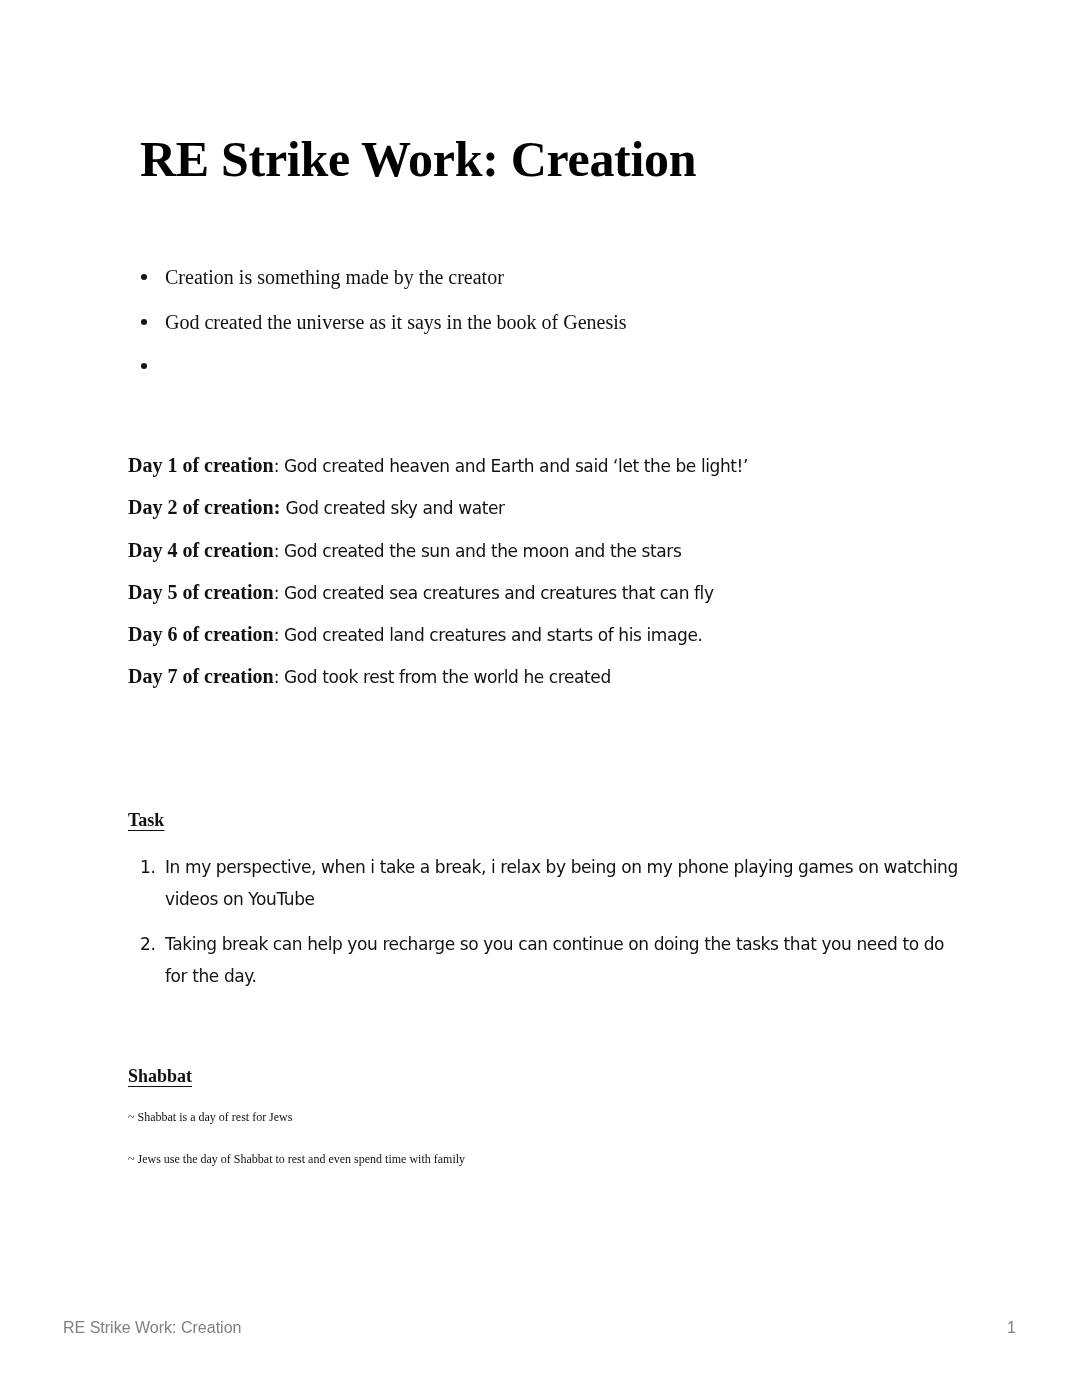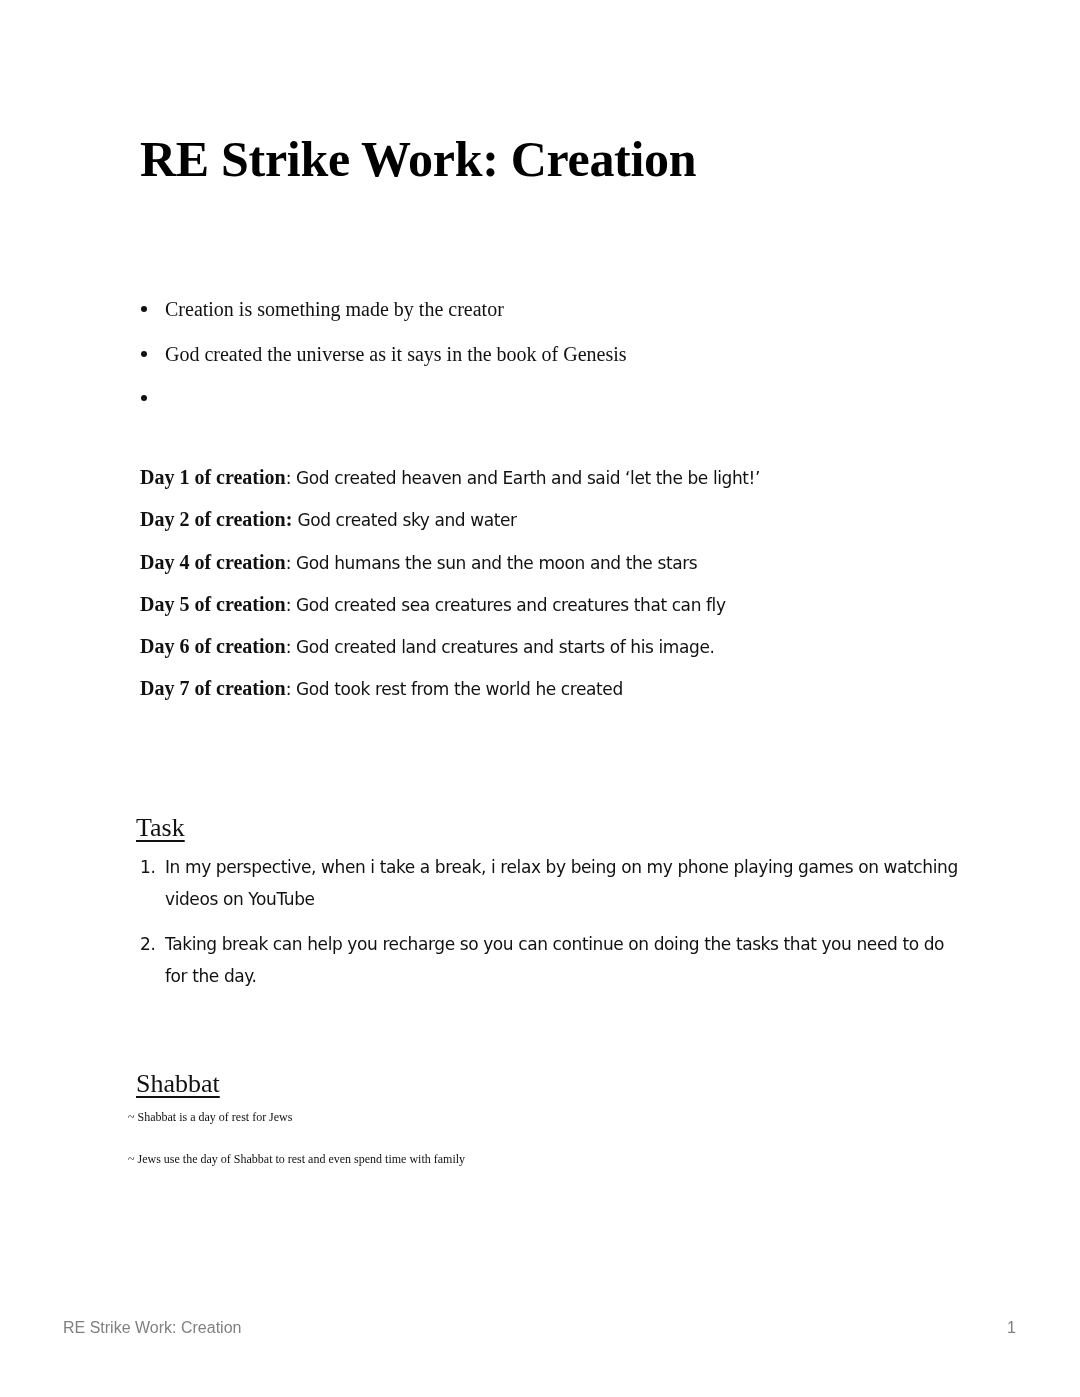--- a/index.html
+++ b/index.html
@@ -22,21 +22,21 @@
       margin: 0;
       font-size: 50px;
       font-weight: bold;
       line-height: 62px;
       letter-spacing: -0.3px;
       color: #000000;
     }
     .bullets {
       position: absolute;
       left: 128px;
-      top: 296px;
+      top: 264px;
       margin: 0;
       padding: 0;
       list-style: none;
       font-size: 20px;
     }
     .bullets li {
       position: relative;
       padding-left: 37px;
       height: 44.5px;
       line-height: 26px;
@@ -48,41 +48,41 @@
       top: 10px;
       width: 6px;
       height: 6px;
       border-radius: 50%;
       background: #111111;
     }
     .days {
       position: absolute;
       left: 128px;
       top: 452px;
-      margin: 12px;
+      margin: 0;
       padding: 0;
       font-size: 20px;
     }
     .days .day-row {
       height: 42.3px;
       line-height: 26px;
       white-space: nowrap;
     }
     .days .day-label { font-weight: bold; }
     .days .day-text {
       font-family: "DejaVu Sans", sans-serif;
       font-size: 17px;
       letter-spacing: -0.4px;
     }
     .section-heading {
       position: absolute;
       left: 128px;
-      margin: 8px;
-      font-size: 26px;
-      font-weight: normal;
+      margin: 0;
+      font-size: 18px;
+      font-weight: bold;
       text-decoration: underline;
       text-underline-offset: 4px;
       line-height: 32px;
     }
     .task-list {
       position: absolute;
       left: 128px;
       top: 852px;
       width: 840px;
       margin: 0;
@@ -148,21 +148,21 @@
     <span>God created the universe as it says in the book of Genesis</span>
   </li>
   <li>
     <span class="dot"></span>
   </li>
 </ul>
 
 <div class="days">
   <div class="day-row"><span class="day-label">Day 1 of creation</span><span class="day-text">: </span><span class="day-text">God created heaven and Earth and said ‘let the be light!’</span></div>
   <div class="day-row"><span class="day-label">Day 2 of creation:</span><span class="day-text"> </span><span class="day-text">God created sky and water</span></div>
-  <div class="day-row"><span class="day-label">Day 4 of creation</span><span class="day-text">: </span><span class="day-text">God humans the sun and the moon and the stars</span></div>
+  <div class="day-row"><span class="day-label">Day 4 of creation</span><span class="day-text">: </span><span class="day-text">God created the sun and the moon and the stars</span></div>
   <div class="day-row"><span class="day-label">Day 5 of creation</span><span class="day-text">: </span><span class="day-text">God created sea creatures and creatures that can fly</span></div>
   <div class="day-row"><span class="day-label">Day 6 of creation</span><span class="day-text">: </span><span class="day-text">God created land creatures and starts of his image.</span></div>
   <div class="day-row"><span class="day-label">Day 7 of creation</span><span class="day-text">: </span><span class="day-text">God took rest from the world he created</span></div>
 </div>
 
 <h2 class="section-heading" style="top:804px;">Task</h2>
 
 <ol class="task-list">
   <li>
     <span class="num">1.</span>

